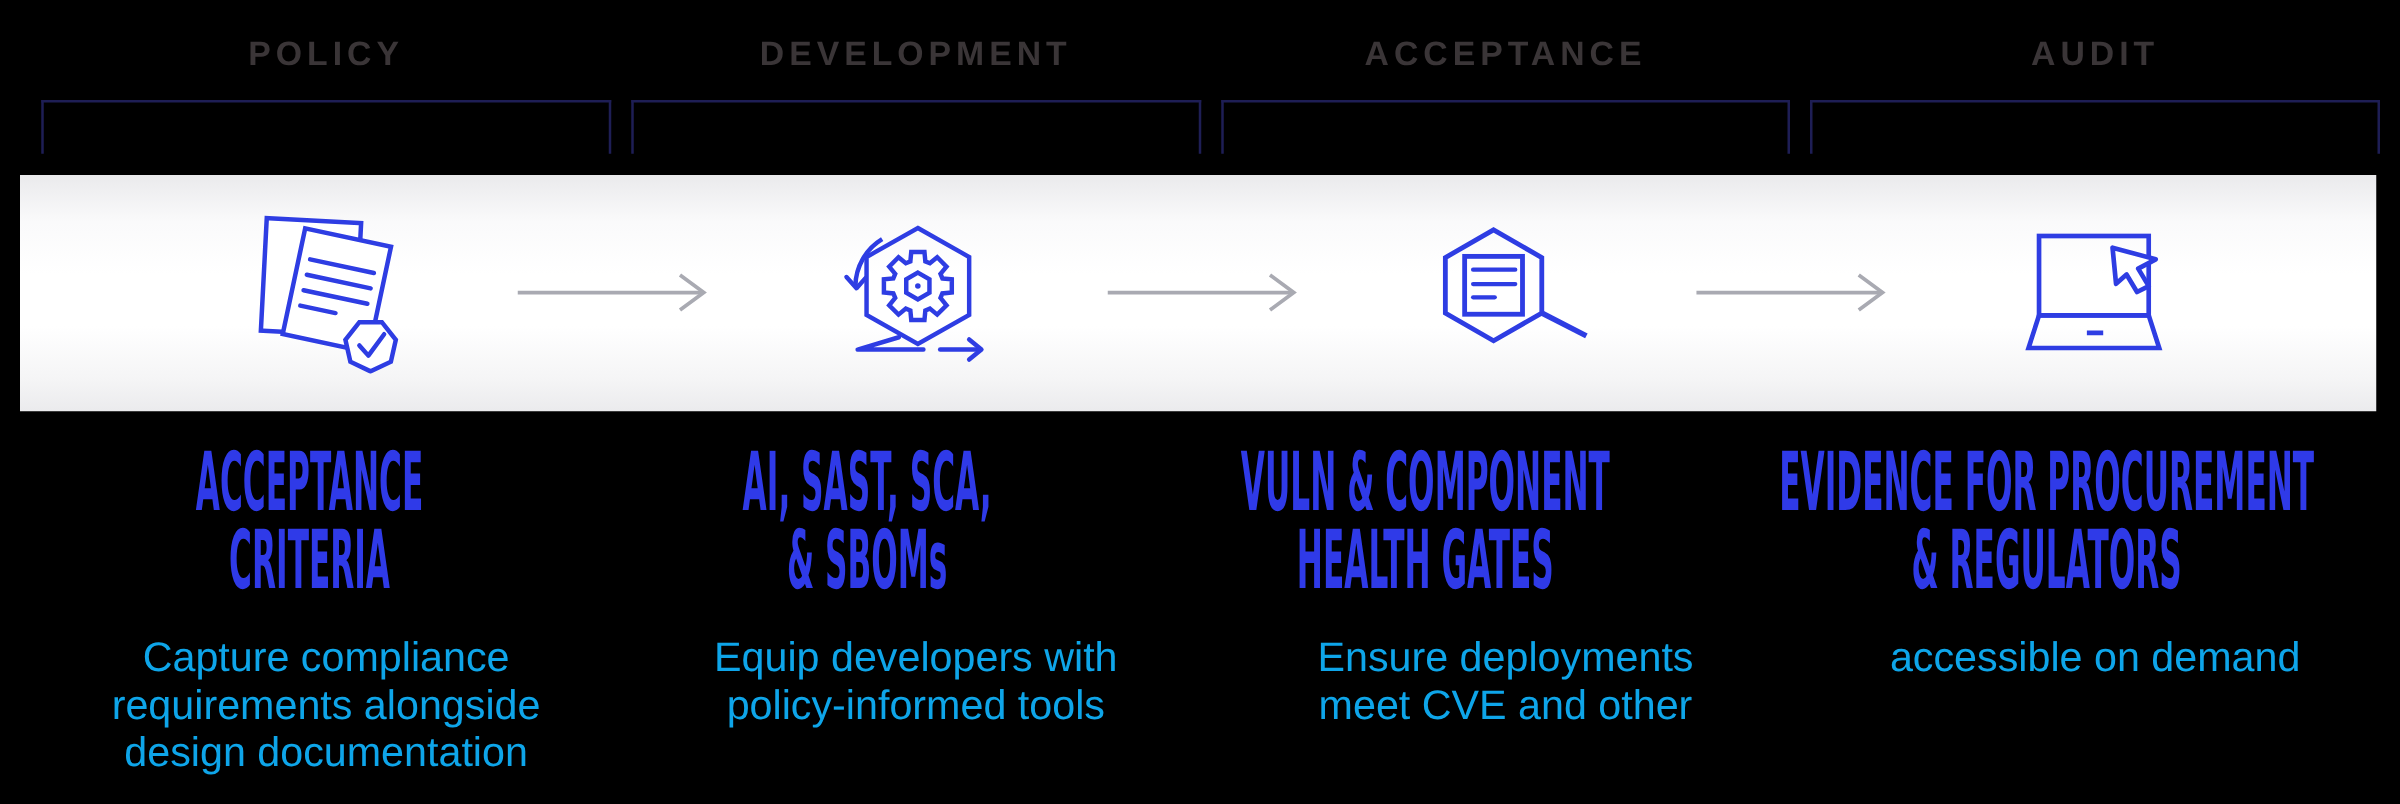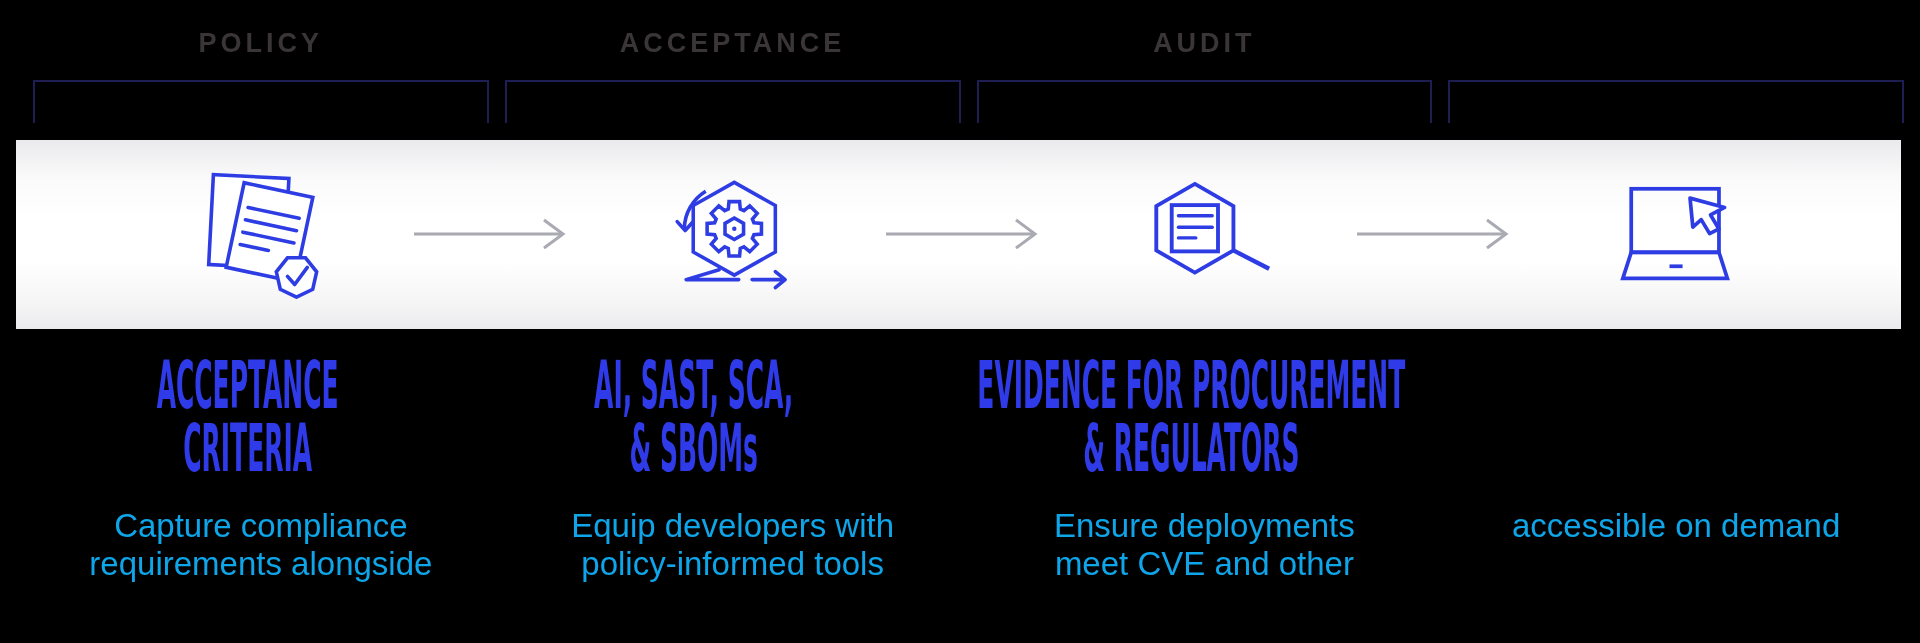--- a/index.html
+++ b/index.html
@@ -46,20 +46,21 @@
   }
   svg{display:block;}
 </style>
 </head>
 <body>
 
 <div class="canvas">
 
   <div class="row labels-row">
     <div class="stage-label">POLICY</div>
+    <div class="stage-label">DEVELOPMENT</div>
     <div class="stage-label">ACCEPTANCE</div>
     <div class="stage-label">AUDIT</div>
   </div>
 
   <div class="row brackets-row">
     <div class="bracket"></div>
     <div class="bracket"></div>
     <div class="bracket"></div>
     <div class="bracket"></div>
   </div>
@@ -157,30 +158,37 @@
       </span>
     </div>
     <div class="stage-heading">
       <span class="heading-scale">
         <div>AI, SAST, SCA,</div>
         <div>&amp; SBOMs</div>
       </span>
     </div>
     <div class="stage-heading">
       <span class="heading-scale">
+        <div>VULN &amp; COMPONENT</div>
+        <div>HEALTH GATES</div>
+      </span>
+    </div>
+    <div class="stage-heading">
+      <span class="heading-scale">
         <div>EVIDENCE FOR PROCUREMENT</div>
         <div>&amp; REGULATORS</div>
       </span>
     </div>
   </div>
 
   <div class="row bodies-row">
     <div class="stage-body">
       <div>Capture compliance</div>
       <div>requirements alongside</div>
+      <div>design documentation</div>
     </div>
     <div class="stage-body">
       <div>Equip developers with</div>
       <div>policy-informed tools</div>
       <div></div>
     </div>
     <div class="stage-body">
       <div>Ensure deployments</div>
       <div>meet CVE and other</div>
     </div>

